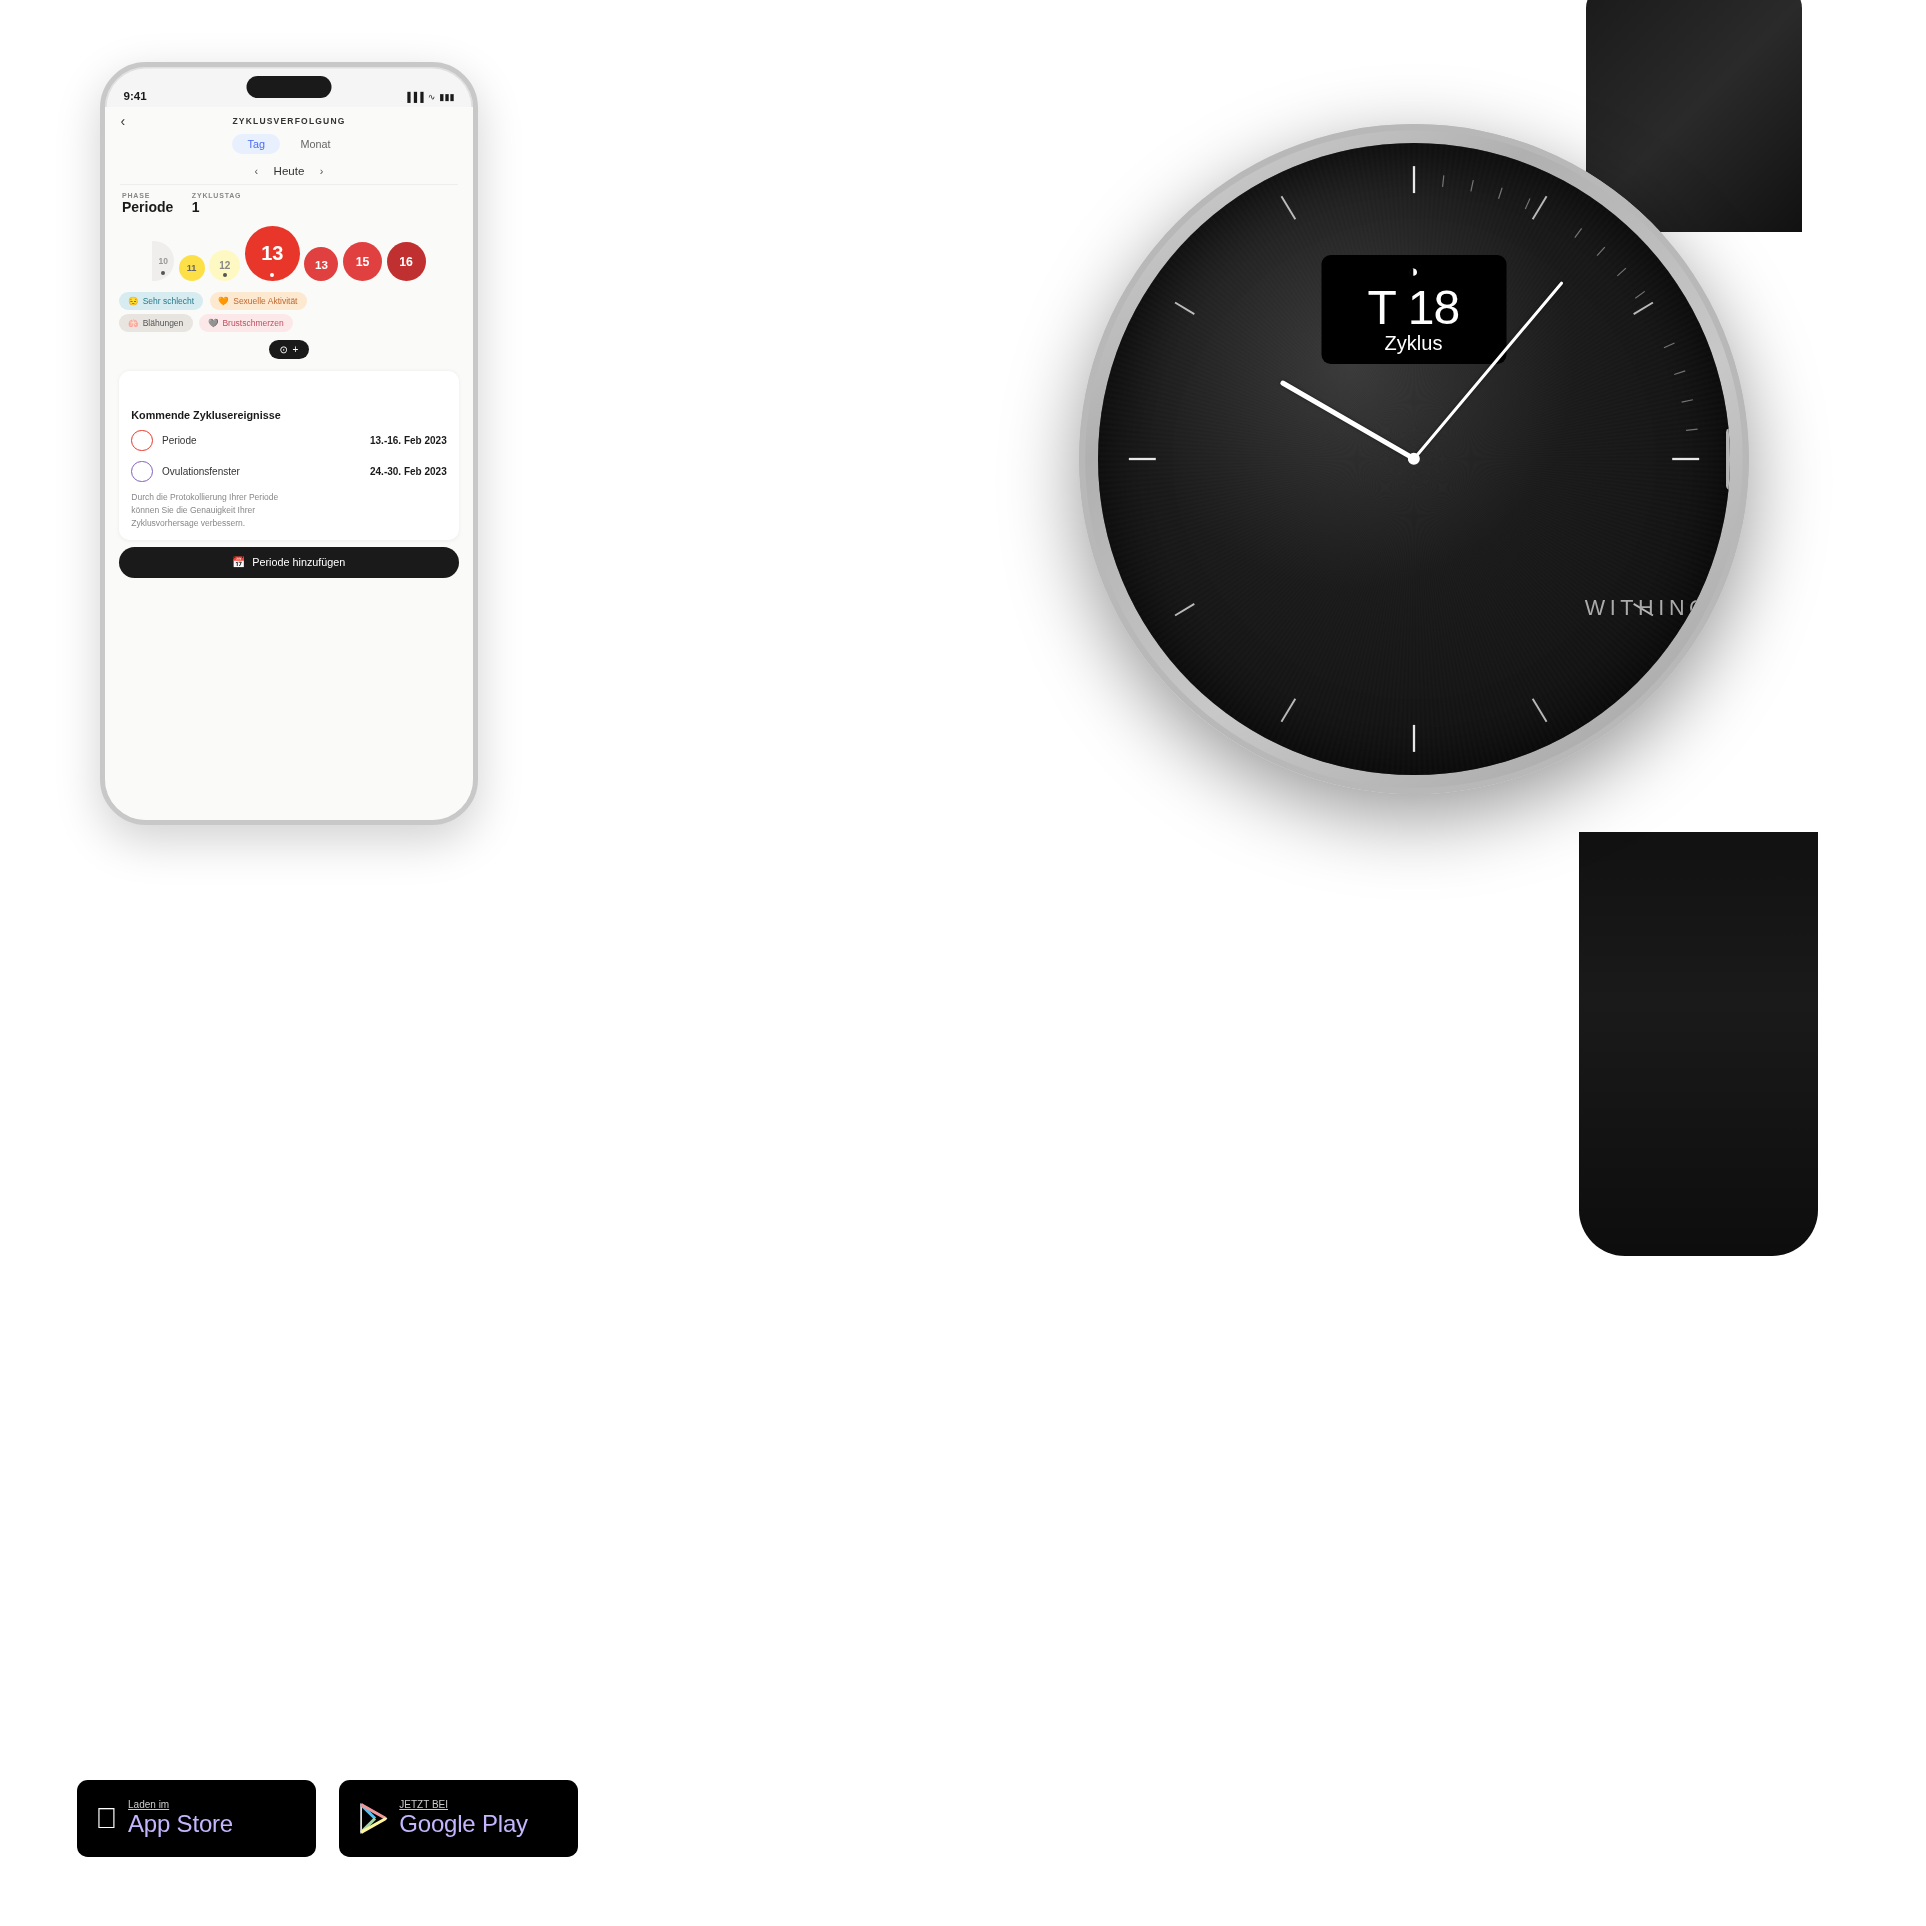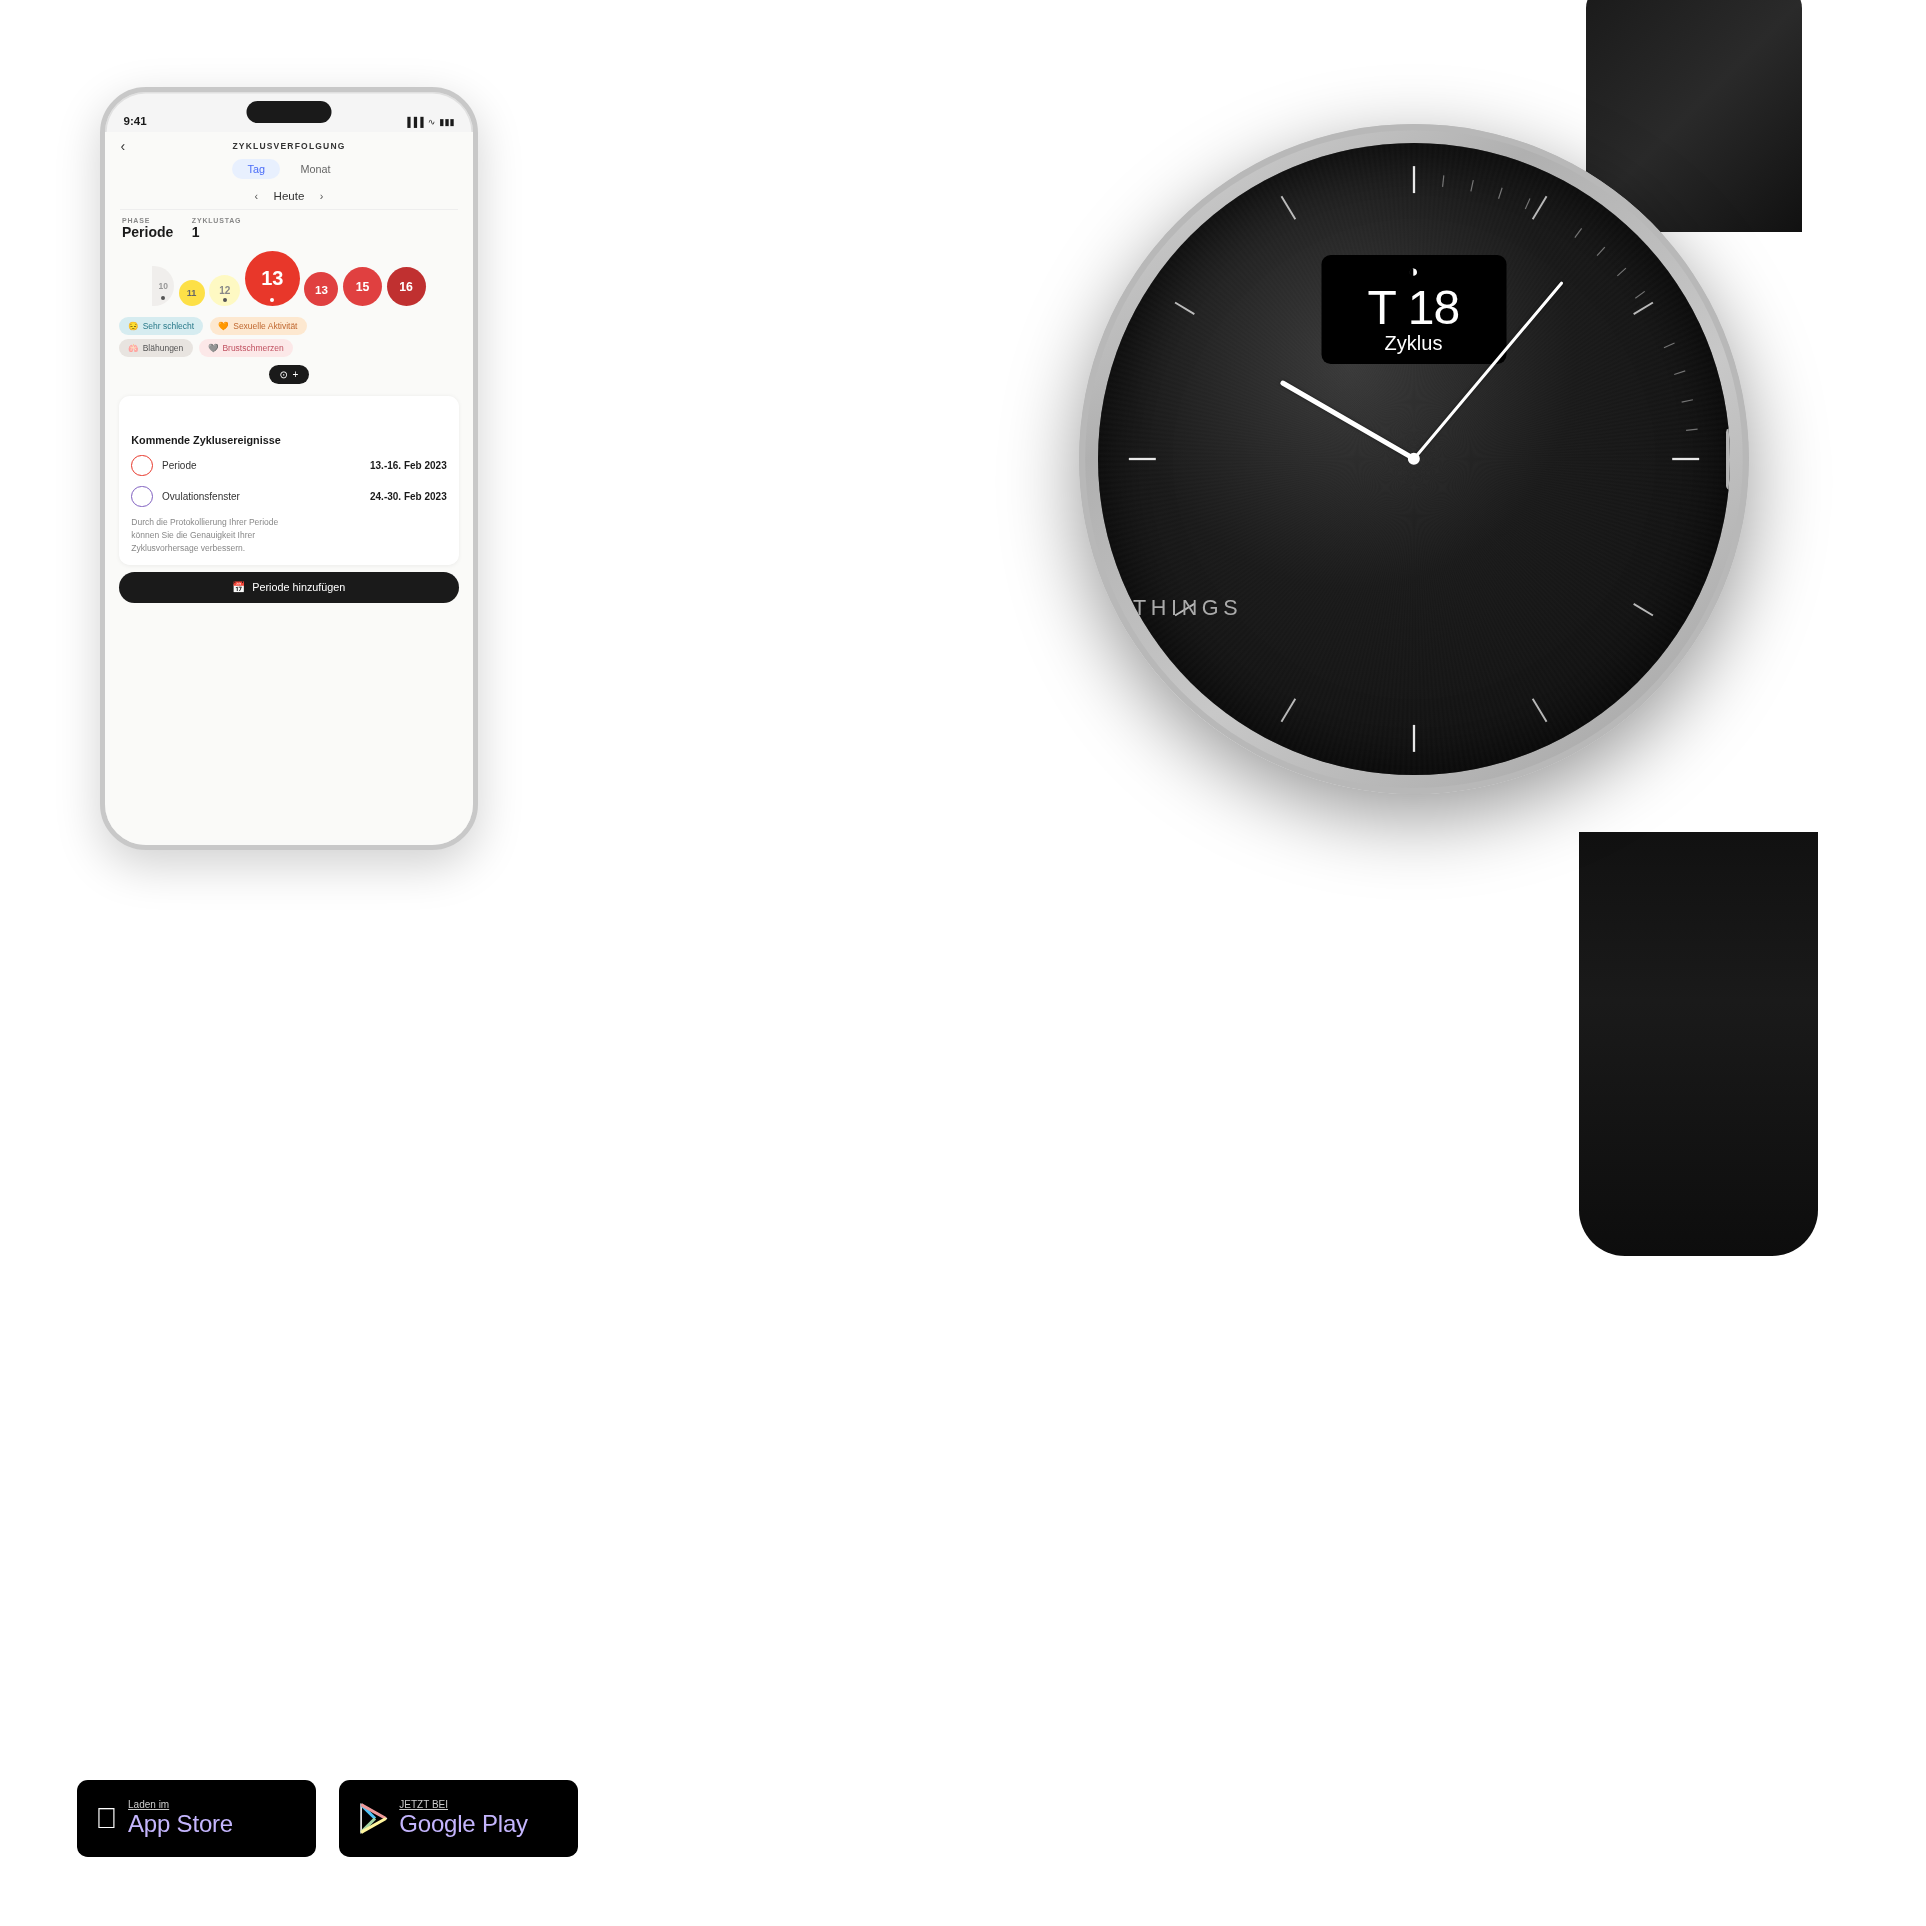--- a/index.html
+++ b/index.html
@@ -9,21 +9,21 @@
       background: #ffffff;
       font-family: -apple-system, BlinkMacSystemFont, 'Helvetica Neue', Arial, sans-serif;
       overflow: hidden;
       position: relative;
     }
 
     
     .phone-wrapper {
       position: absolute;
       left: 100px;
-      top: 87px;
+      top: 62px;
       width: 378px;
       height: 763px;
     }
     .phone-body {
       width: 100%;
       height: 100%;
       background: #f5f5f5;
       border-radius: 46px;
       border: 5.4px solid #c8c8c8;
       position: relative;
@@ -392,21 +392,21 @@
       width: 12.3px;
       height: 12.3px;
       background: #fff;
       border-radius: 50%;
       z-index: 10;
     }
     .withings-text {
       position: absolute;
       bottom: 154px;
       width: 100%;
-      text-align: left;
+      text-align: right;
       font-size: 21.6px;
       font-weight: 400;
       letter-spacing: 4.6px;
       color: #aaaaaa;
       text-transform: uppercase;
     }
     
     .watch-crown {
       position: absolute;
       right: -18.5px;

